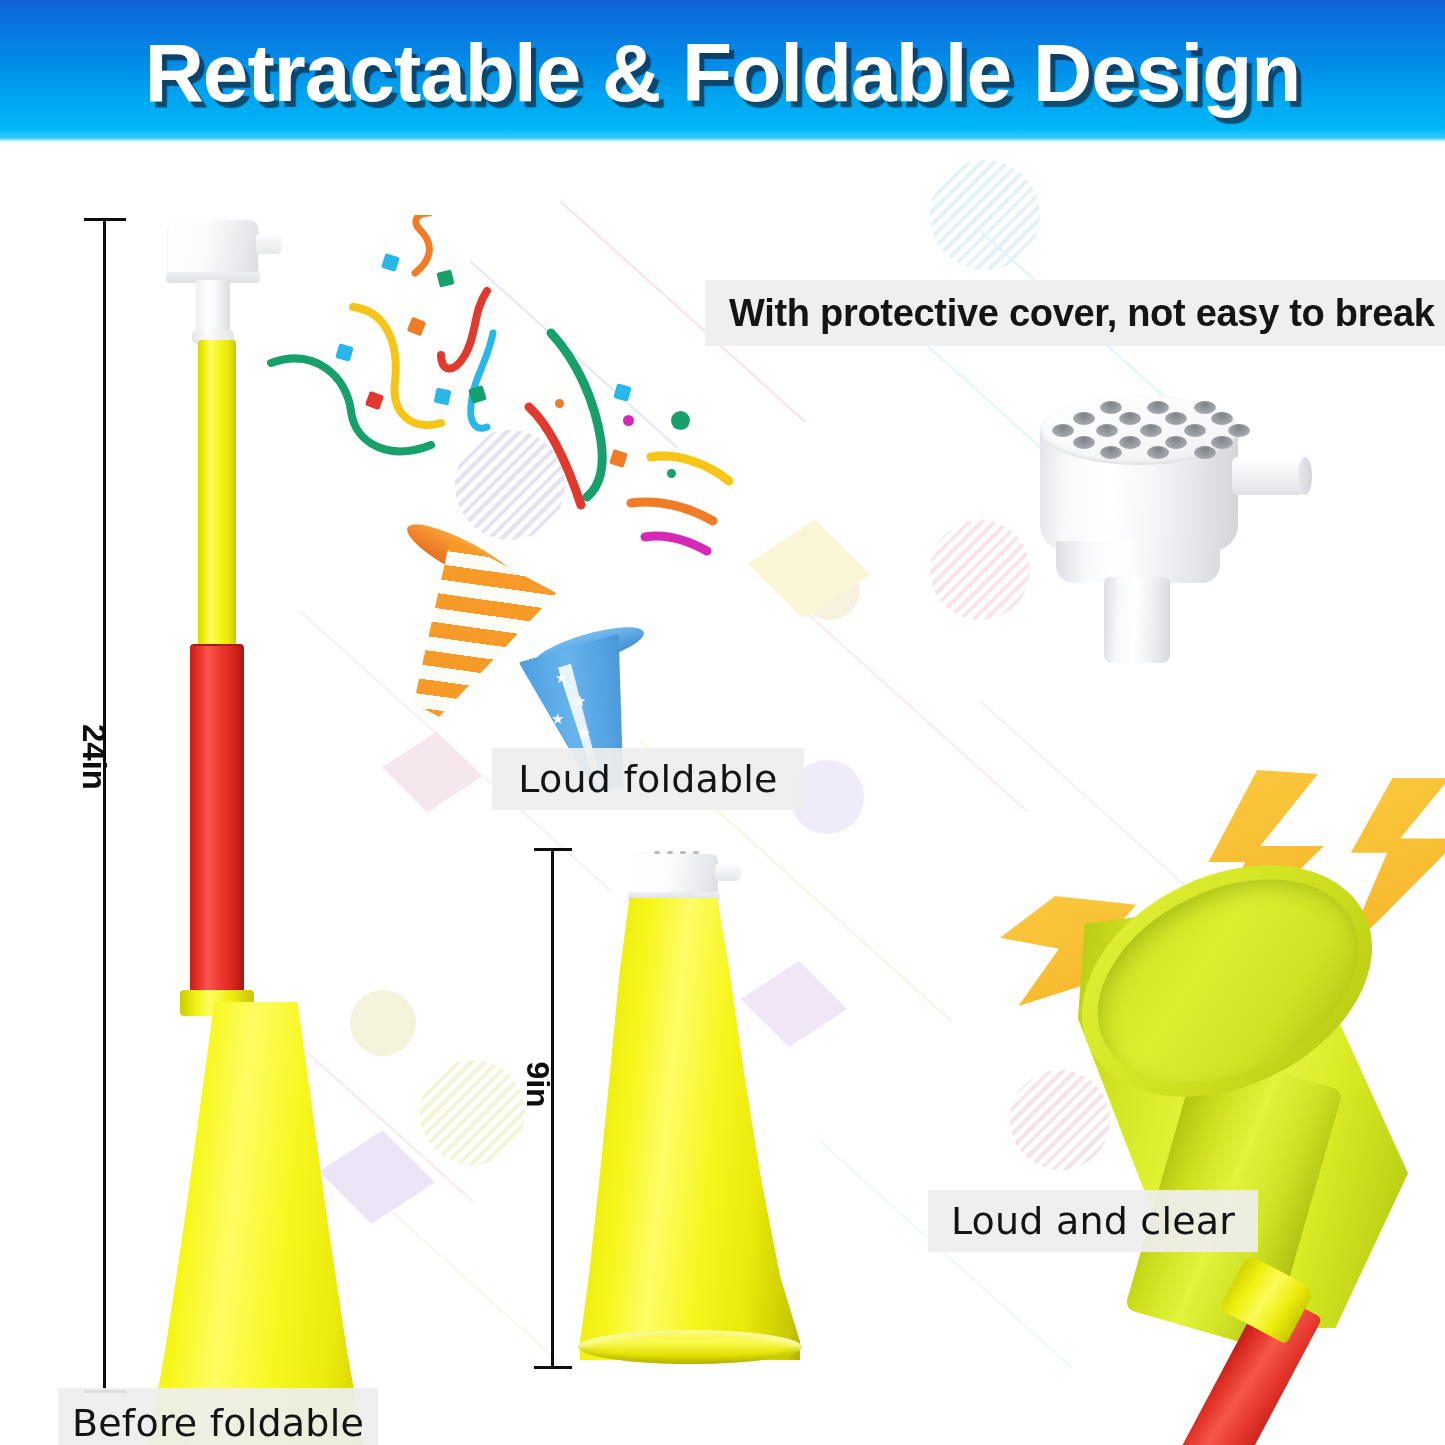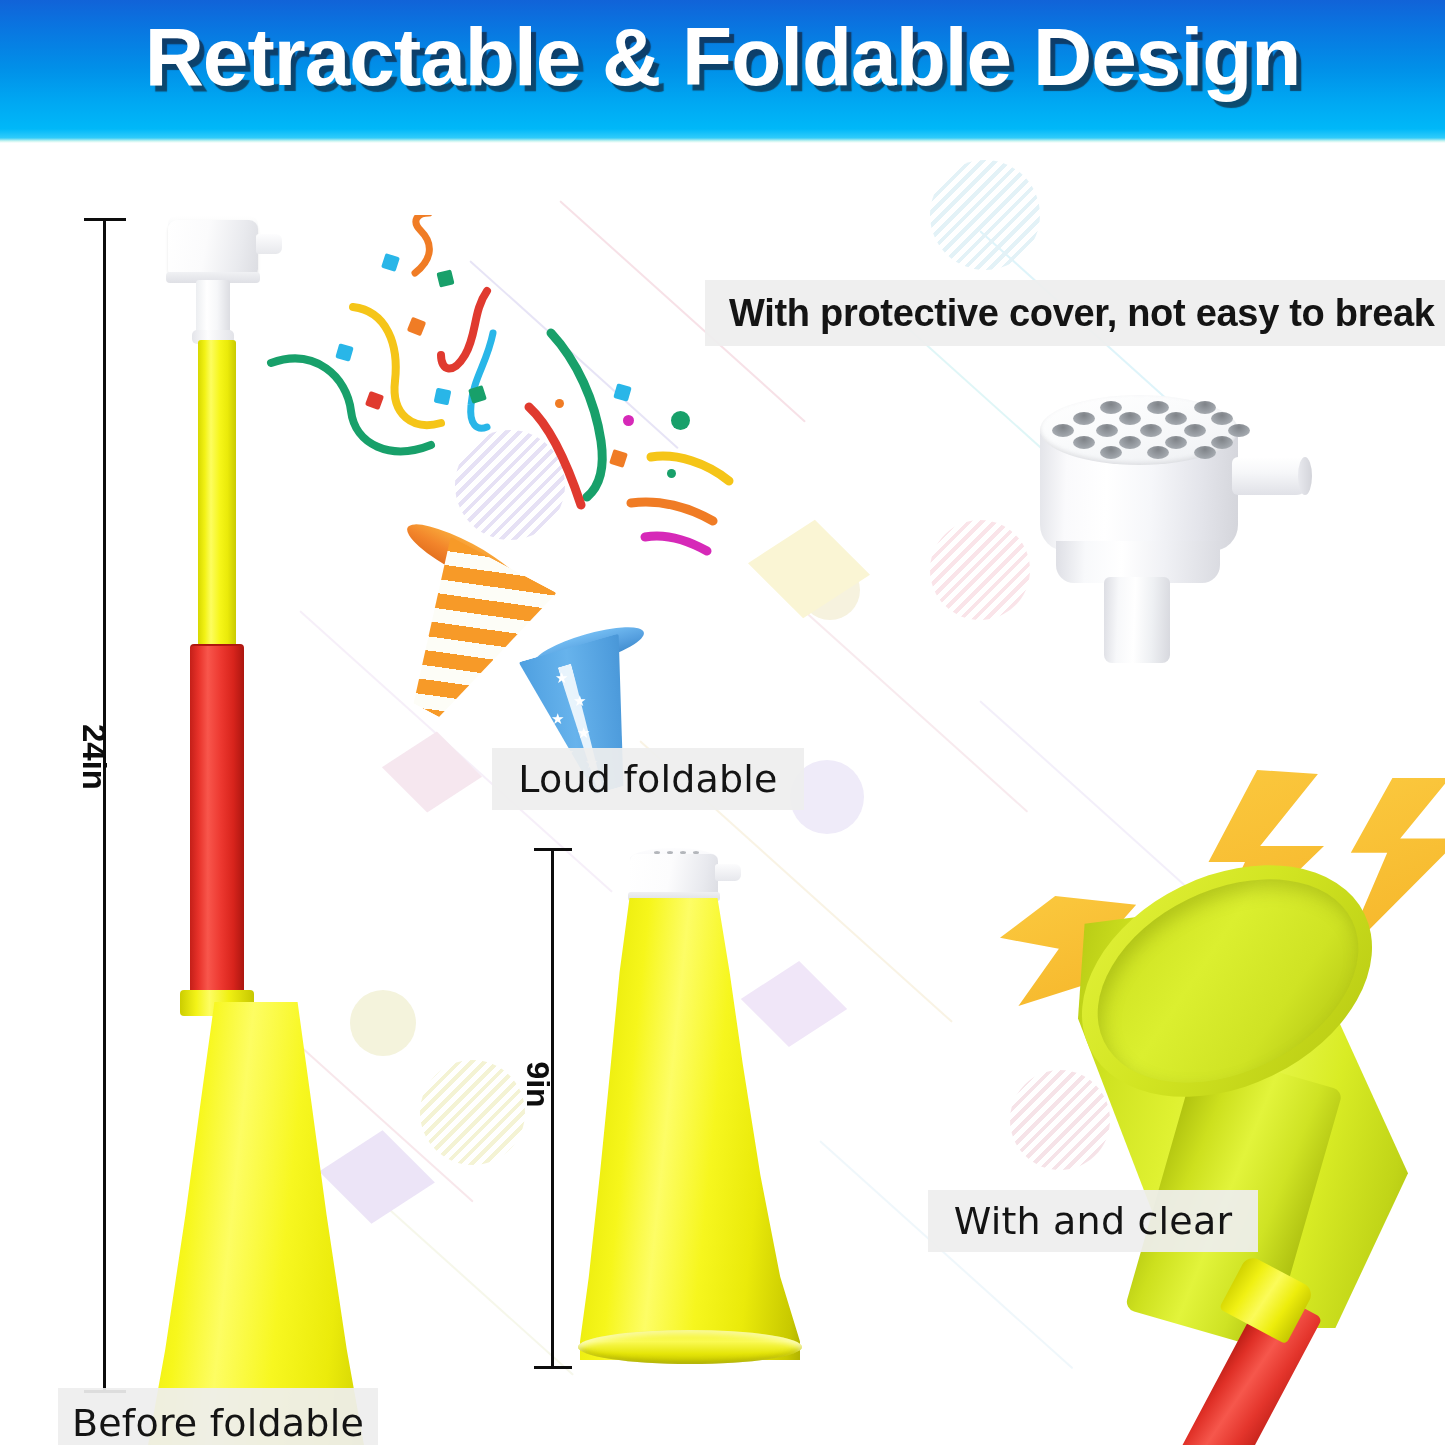--- a/index.html
+++ b/index.html
@@ -11,21 +11,21 @@
     position:relative;
   }
 
   
   .banner{
     position:absolute; left:0; top:0; width:1445px; height:140px;
     background:linear-gradient(180deg,#1163d8 0%,#0a74e0 18%,#018fe8 48%,#00a7f2 72%,#00b8f8 92%,#3bd0fb 100%);
     overflow:hidden;
   }
   .banner-title{
-    position:absolute; left:0; right:0; top:12px;
+    position:absolute; left:0; right:0; top:28px;
     text-align:center;
     font-size:82px; font-weight:bold;
     letter-spacing:-1px;
     color:#ffffff;
     font-family:"Liberation Sans", sans-serif;
     text-shadow:5px 6px 1px rgba(20,20,30,.62);
     white-space:nowrap;
     line-height:1.1;
   }
   .banner-underline{
@@ -511,14 +511,14 @@
     <div class="star" style="left: 300px; top: 455px;">★</div>
     <div class="star" style="left: 318px; top: 478px;">★</div>
     <div class="star" style="left: 296px; top: 496px;">★</div>
     <div class="star" style="left: 322px; top: 510px;">★</div>
     <div class="star" style="left: 306px; top: 530px;">★</div>
     <div class="star" style="left: 330px; top: 540px;">★</div>
   </div>
 
 <div class="chip chip-cover">With protective cover, not easy to break</div>
 <div class="chip chip-after">Loud foldable</div>
-<div class="chip chip-loud">With and clear</div>
+<div class="chip chip-loud">Loud and clear</div>
 <div class="chip chip-before">Before foldable</div>
 
 </body></html>

